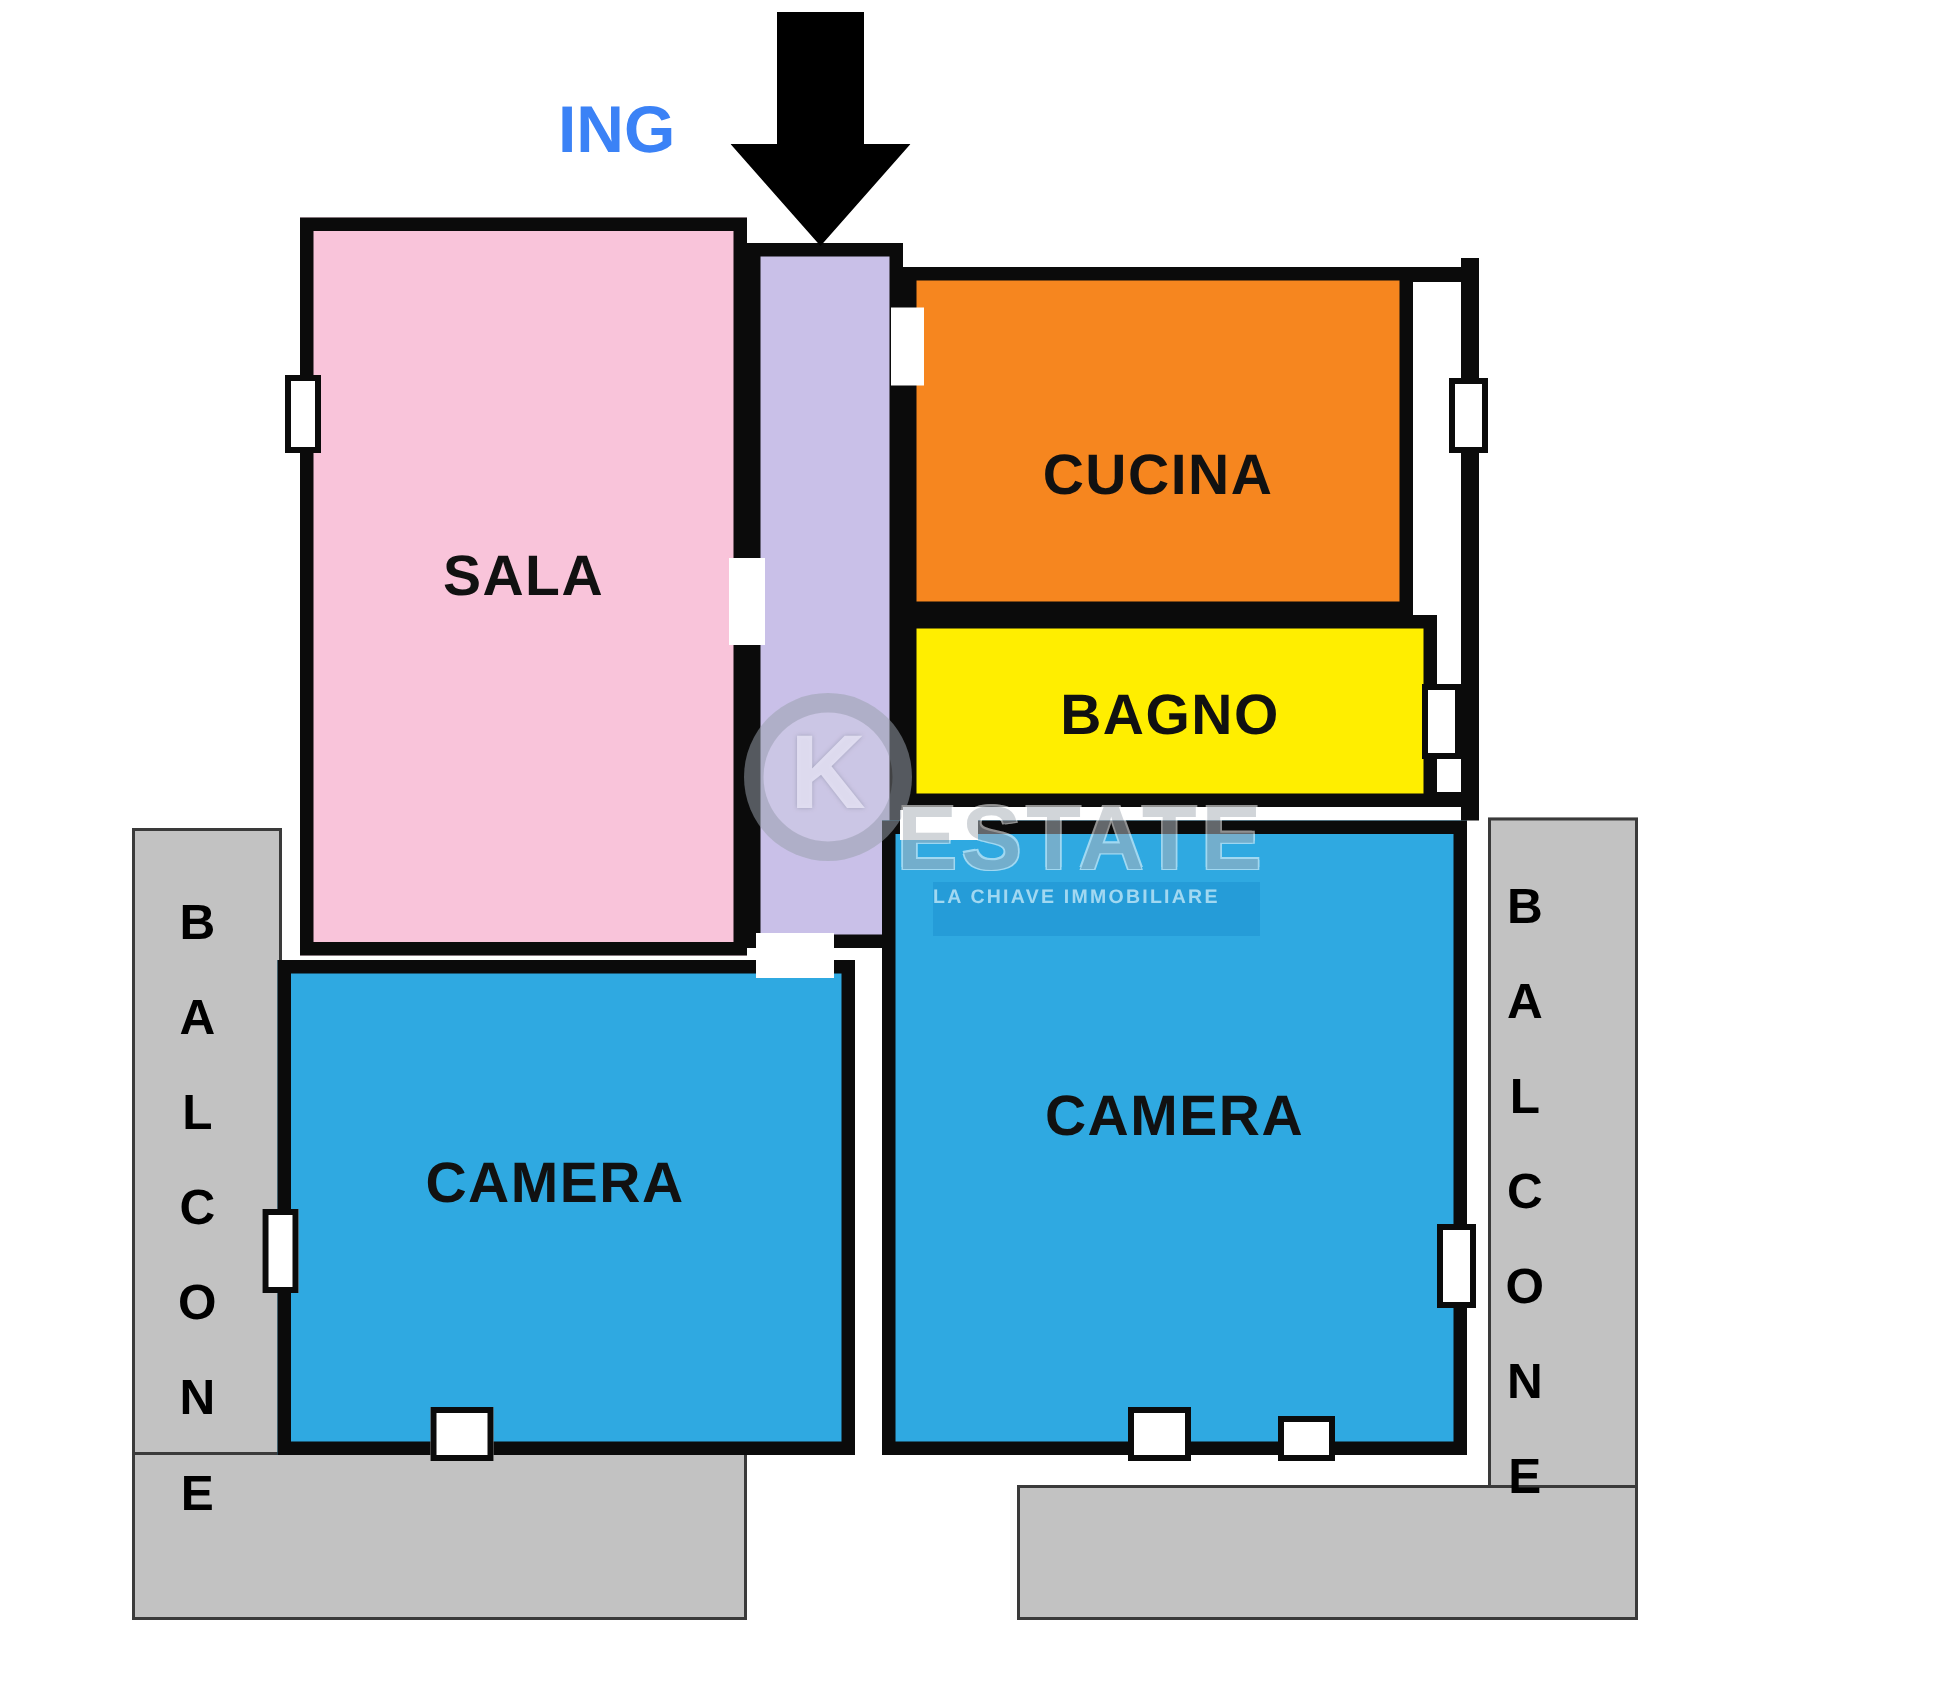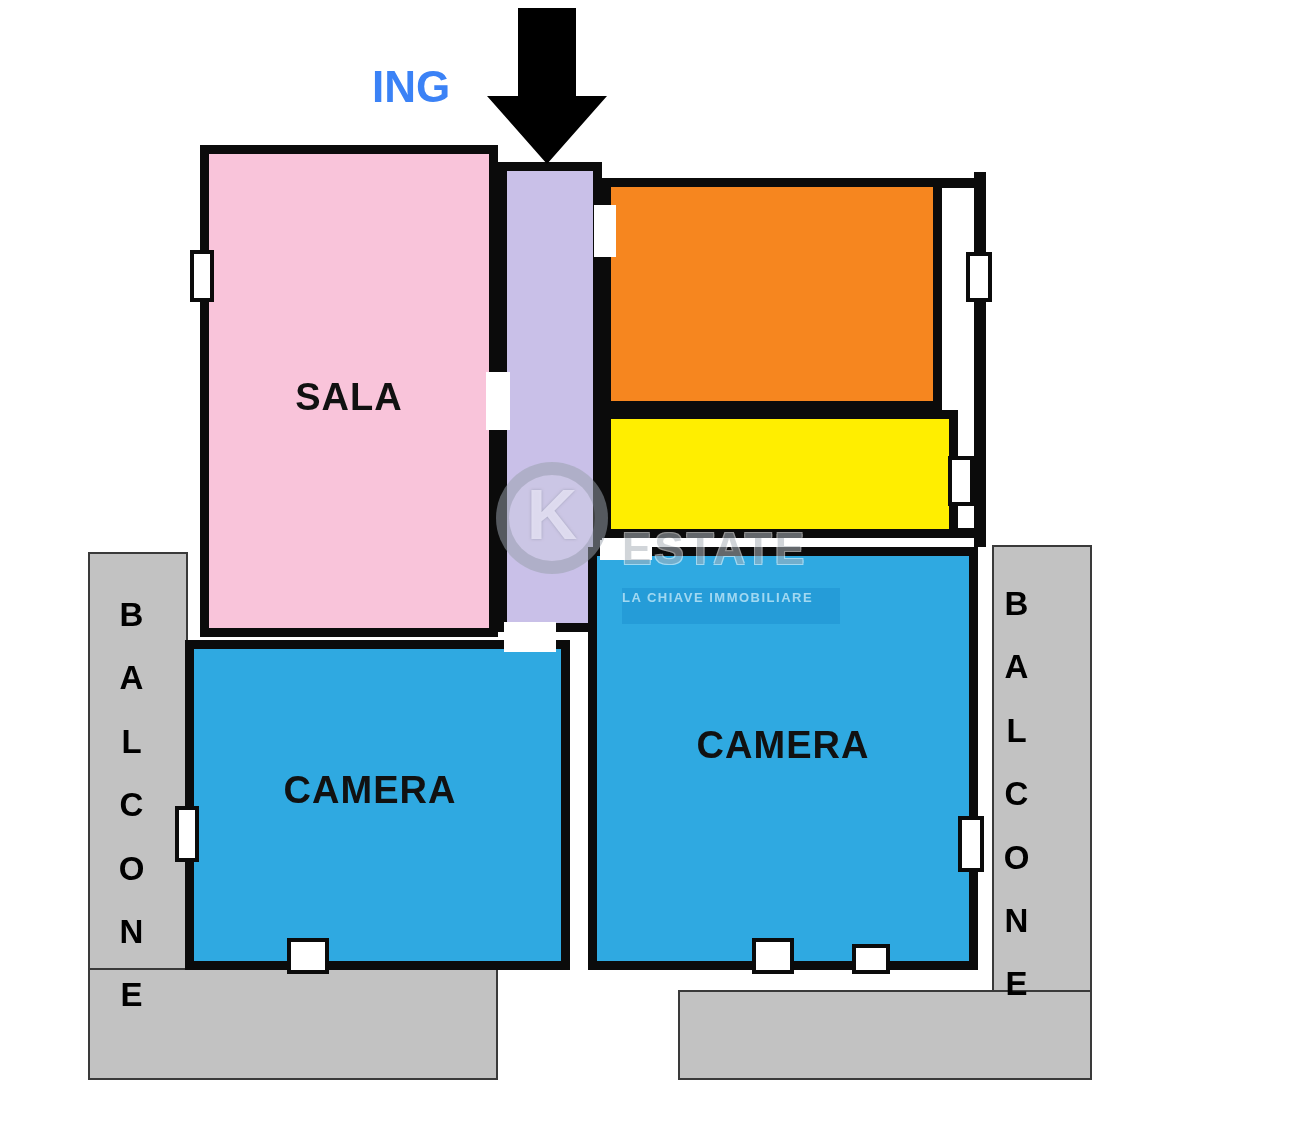--- a/index.html
+++ b/index.html
@@ -55,21 +55,21 @@
   .n5{left:948px;top:456px;width:26px;height:50px;}
   .b1{left:287px;top:938px;width:42px;height:36px;}
   .b2{left:752px;top:938px;width:42px;height:36px;}
   .b3{left:852px;top:944px;width:38px;height:30px;}
 
   
   .room-label{
     position:absolute;z-index:4;font-weight:bold;font-size:38px;color:#111;
     transform:translate(-50%,-50%);letter-spacing:1px;white-space:nowrap;
   }
-  .lbl-sala{left:349px;top:385px;margin-top:12px;}
+  .lbl-sala{left:349px;top:385px;}
   .lbl-cucina{left:772px;top:318px;}
   .lbl-bagno{left:780px;top:478px;}
   .lbl-camera-left{left:370px;top:790px;}
   .lbl-camera-right{left:783px;top:745px;}
 
   
   .ing{position:absolute;left:372px;top:62px;font-size:44px;font-weight:bold;color:#3b82f6;z-index:4;}
   .arrow{position:absolute;left:487px;top:8px;z-index:4;}
 
   
@@ -77,21 +77,21 @@
   .wm-circle{
     position:absolute;left:496px;top:462px;width:112px;height:112px;border-radius:50%;
     border:13px solid rgba(150,158,168,0.9);background:rgba(210,214,220,0.5);box-sizing:border-box;
   }
   .wm-circle span{
     position:absolute;left:50%;top:50%;transform:translate(-50%,-54%);
     font-size:70px;font-weight:bold;color:rgba(245,248,250,0.95);
     text-shadow:0 0 3px rgba(120,130,140,0.9);
   }
   .wm-name{
-    position:absolute;left:622px;top:524px;font-size:44px;font-weight:bold;letter-spacing:3px;
+    position:absolute;left:598px;top:524px;font-size:60px;font-weight:bold;letter-spacing:3px;
     color:rgba(158,166,175,0.85);
     text-shadow:-1px -1px 0 #fff,1px -1px 0 #fff,-1px 1px 0 #fff,1px 1px 0 #fff;
   }
   .wm-band{
     position:absolute;left:622px;top:588px;width:218px;height:36px;
     background:rgba(25,140,205,0.8);color:#fff;font-size:13px;font-weight:bold;
     letter-spacing:1.5px;line-height:20px;
   }
 </style>
 </head>
@@ -128,20 +128,22 @@
   <div class="notch n1"></div>
   <div class="notch n2"></div>
   <div class="notch n3"></div>
   <div class="notch n4"></div>
   <div class="notch n5"></div>
   <div class="notch b1"></div>
   <div class="notch b2"></div>
   <div class="notch b3"></div>
 
   <div class="room-label lbl-sala">SALA</div>
+  <div class="room-label lbl-cucina">CUCINA</div>
+  <div class="room-label lbl-bagno">BAGNO</div>
   <div class="room-label lbl-camera-left">CAMERA</div>
   <div class="room-label lbl-camera-right">CAMERA</div>
 
   <div class="ing">ING</div>
   <svg class="arrow" width="120" height="156" viewBox="0 0 120 156">
     <polygon points="31,0 89,0 89,88 120,88 60,156 0,88 31,88" fill="#000"></polygon>
   </svg>
 
   <div class="watermark">
     <div class="wm-circle">

